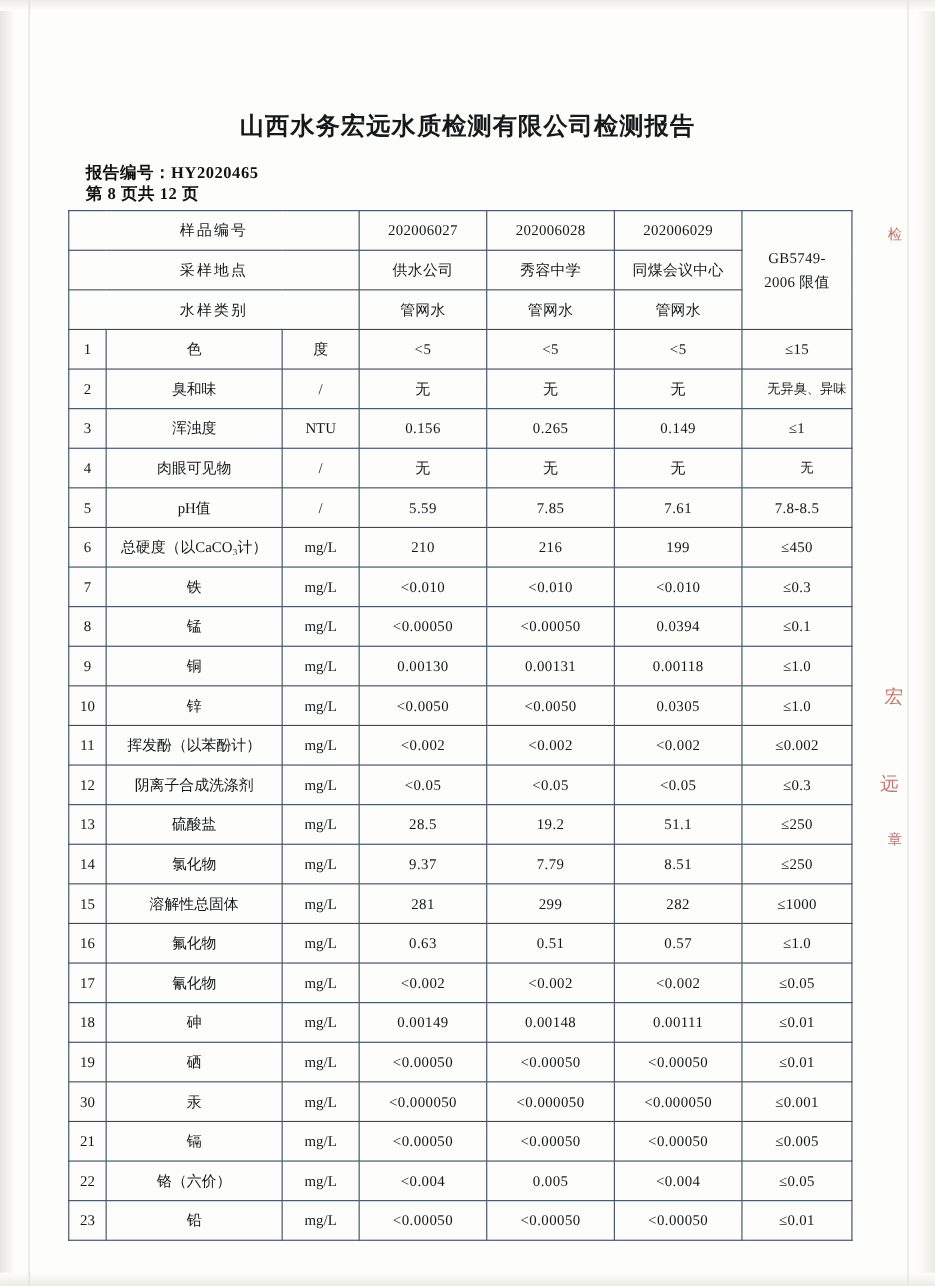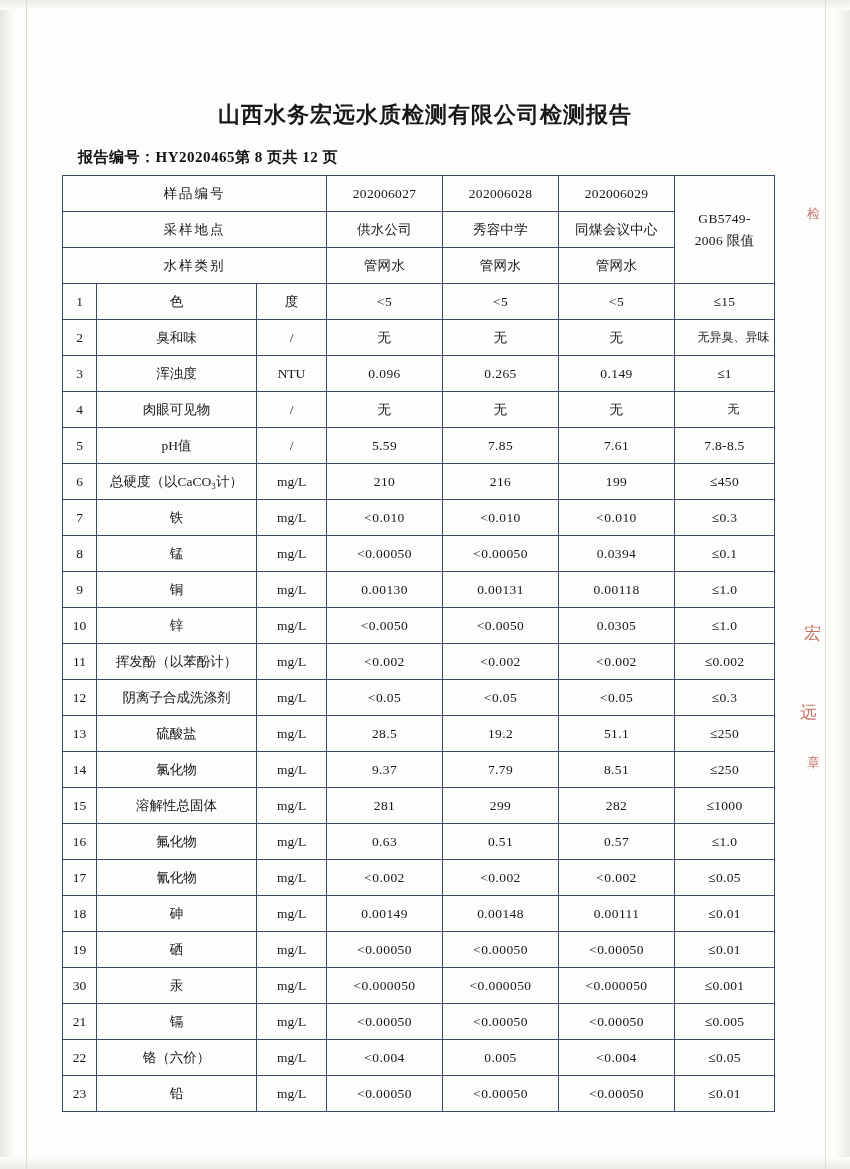--- a/index.html
+++ b/index.html
@@ -70,27 +70,28 @@
 
   .meta-row {
     position: absolute;
     top: 148px;
     left: 78px;
     width: 694px;
     display: flex;
     justify-content: flex-start;
     font-size: 15px;
     font-weight: bold;
+    flex-direction: column;
   }
   .meta-left { letter-spacing: 0.5px; }
   .meta-right { letter-spacing: 0.5px; }
 
   table.report {
     position: absolute;
-    top: 175px;
+    top: 191px;
     left: 62px;
     width: 712px;
     border-collapse: collapse;
     table-layout: fixed;
   }
   table.report td {
     border: 1px solid #3a4a63;
     text-align: center;
     vertical-align: middle;
     font-size: 13.5px;
@@ -226,21 +227,21 @@
           <td class="unit-cell">/</td>
           <td class="val-cell">无</td>
           <td class="val-cell">无</td>
           <td class="val-cell">无</td>
           <td class="limit-cell cjk">无异臭、异味</td>
         </tr>
         <tr>
           <td class="idx-cell">3</td>
           <td class="item-cell">浑浊度</td>
           <td class="unit-cell">NTU</td>
-          <td class="val-cell">0.096</td>
+          <td class="val-cell">0.156</td>
           <td class="val-cell">0.265</td>
           <td class="val-cell">0.149</td>
           <td class="limit-cell">≤1</td>
         </tr>
         <tr>
           <td class="idx-cell">4</td>
           <td class="item-cell">肉眼可见物</td>
           <td class="unit-cell">/</td>
           <td class="val-cell">无</td>
           <td class="val-cell">无</td>

